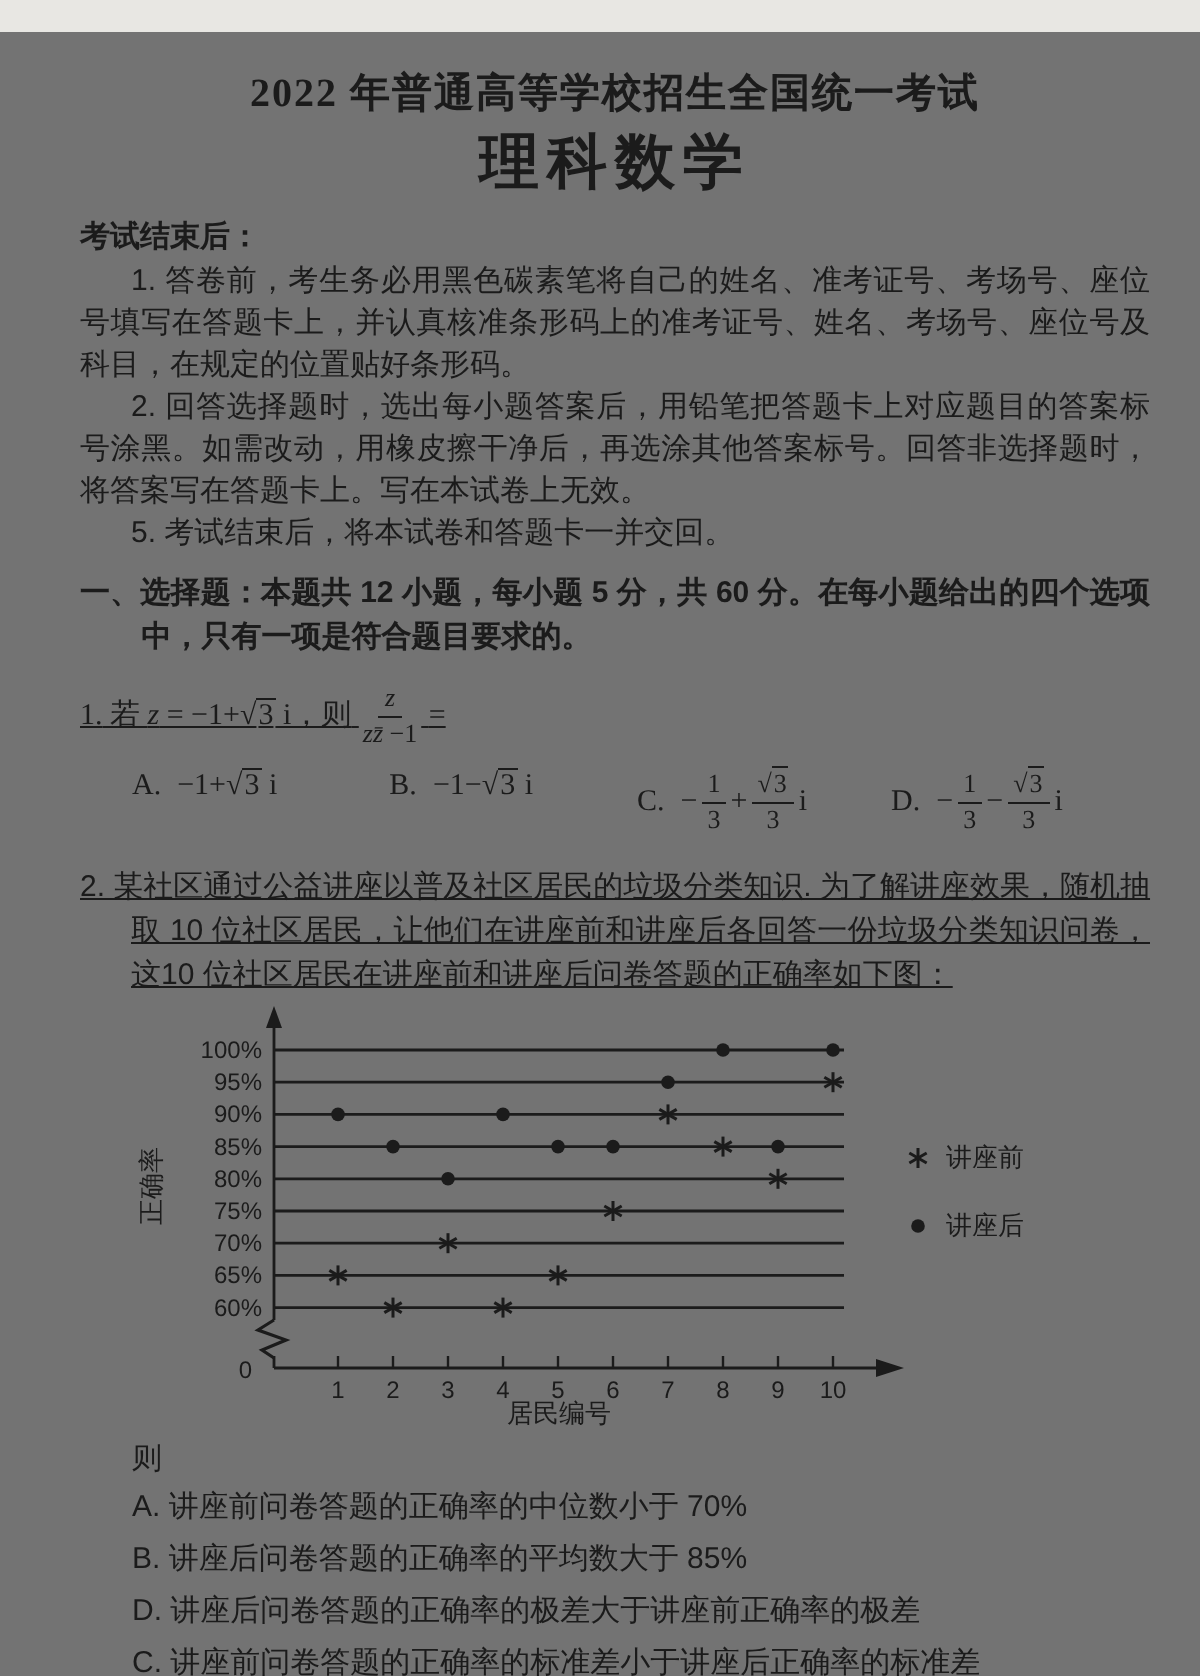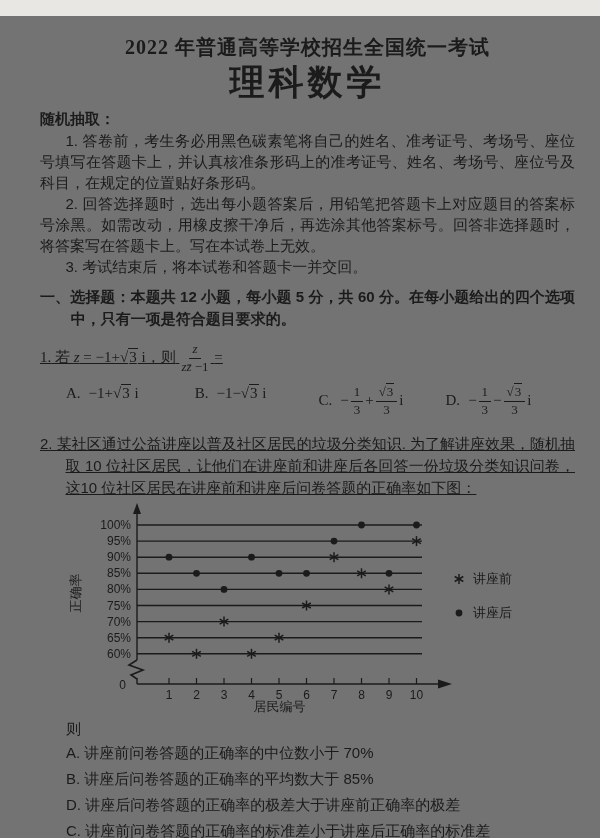--- a/index.html
+++ b/index.html
@@ -21,21 +21,21 @@
     font-family:"Liberation Serif", serif;
     font-weight:700;
     font-size:20px;
     line-height:26px;
     letter-spacing:1px;
   }
   .title2 {
     margin-top:3px;
     text-align:center;
     font-weight:700;
-    font-size:35px;
+    font-size:30px;
     line-height:38px;
     letter-spacing:4px;
   }
   .notice-heading {
     margin-top:7px;
     font-weight:700;
     line-height:22px;
   }
   .notice-item {
     line-height:21px;
@@ -99,24 +99,24 @@
 </style>
 </head>
 <body>
 
 <div class="page">
 
   <div class="title1">2022 年普通高等学校招生全国统一考试</div>
   <div class="title2">理科数学</div>
 
   <div class="notice">
-    <div class="notice-heading">随机抽取：</div>
+    <div class="notice-heading">考试结束后：</div>
     <p class="notice-item">1. 答卷前，考生务必用黑色碳素笔将自己的姓名、准考证号、考场号、座位号填写在答题卡上，并认真核准条形码上的准考证号、姓名、考场号、座位号及科目，在规定的位置贴好条形码。</p>
     <p class="notice-item">2. 回答选择题时，选出每小题答案后，用铅笔把答题卡上对应题目的答案标号涂黑。如需改动，用橡皮擦干净后，再选涂其他答案标号。回答非选择题时，将答案写在答题卡上。写在本试卷上无效。</p>
-    <p class="notice-item">3. 考试结束后，将本试卷和答题卡一并交回。</p>
+    <p class="notice-item">5. 考试结束后，将本试卷和答题卡一并交回。</p>
   </div>
 
   <div class="section-heading">一、选择题：本题共 12 小题，每小题 5 分，共 60 分。在每小题给出的四个选项中，只有一项是符合题目要求的。</div>
 
   <div class="q1">
     <span>1.</span>
     <span>
       <span>若</span>
       <i>z</i><span> = −1+</span><span class="sqrt"><span>√</span><span class="radicand">3</span></span><span> i，则</span>
       <span class="frac">

